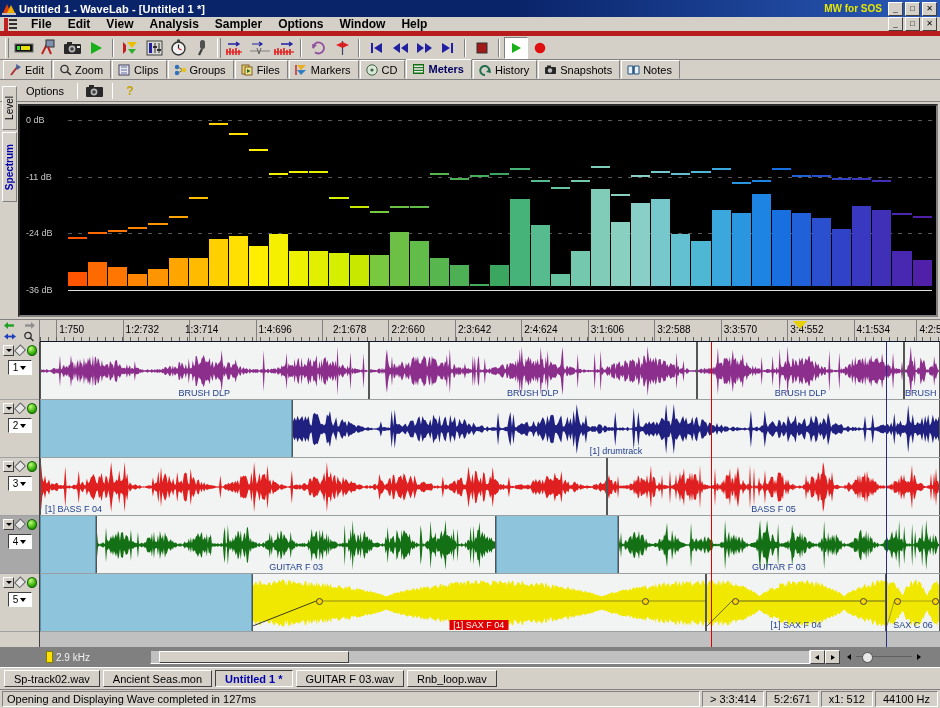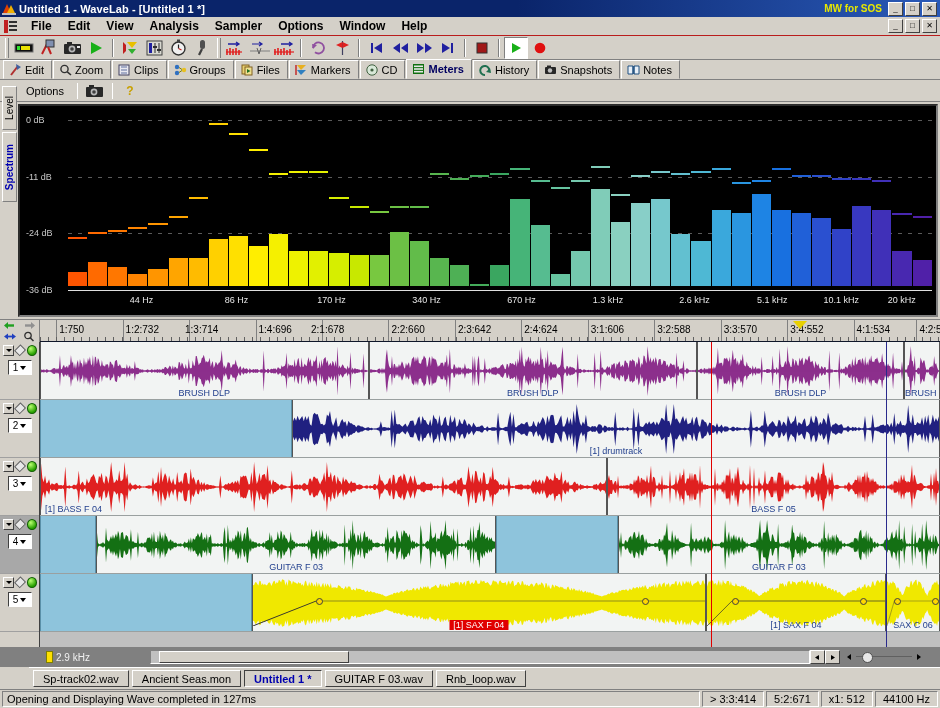--- a/index.html
+++ b/index.html
@@ -28,21 +28,21 @@
   .winbtn {
     width:15px; height:14px; background:#d4d0c8;
     border:1px solid; border-color:#fff #404040 #404040 #fff;
     position:relative; display:flex; align-items:center; justify-content:center;
     font-size:8px; color:#000; line-height:1; font-family:"Liberation Sans",sans-serif;
   }
 
   
   .menubar {
     height:19px; flex:0 0 19px; background:#d4d0c8;
-    display:flex; align-items:center; border-bottom:1px solid #b91c1c;
+    display:flex; align-items:center; border-bottom:5px solid #b91c1c;
   }
   .menu-doc-icon { width:16px; height:15px; margin:0 4px 0 3px; position:relative; flex:0 0 16px;}
   .menu-item { padding:2px 8px; font-size:12px; color:#000; cursor:default; white-space:nowrap; font-weight:bold;}
   .menu-spacer { flex:1 1 auto; }
   .menubar .winbtns { margin-right:3px; }
 
   
   .toolbar {
     height:24px; flex:0 0 24px; background:#d4d0c8; display:flex; align-items:center;
     border-bottom:1px solid #808080; padding-left:2px; gap:0px;
@@ -158,21 +158,21 @@
   .sb-btn { width:15px; height:14px; background:#d4d0c8; border:1px solid; border-color:#fff #404040 #404040 #fff;
      display:flex; align-items:center; justify-content:center; font-size:7px; }
   .zoomslider { position:absolute; right:18px; width:76px; height:14px; display:flex; align-items:center; }
   .zs-track { position:absolute; left:10px; right:10px; height:2px; background:#808080;
      border-top:1px solid #606060; }
   .zs-knob { position:absolute; left:16px; width:11px; height:11px; border-radius:50%;
      background:#e8e8e8; border:1px solid #505050; }
 
   
   .filetabs { height:22px; flex:0 0 22px; background:#d4d0c8; display:flex; align-items:center; padding-left:4px;
-     border-top:1px solid #fff;margin-left:29px; }
+     border-top:1px solid #fff; }
   .ftab {
     height:17px; padding:0 9px; display:flex; align-items:center; font-size:11px; margin-right:3px;
     background:#d4d0c8; border:1px solid; border-color:#fff #404040 #404040 #fff; white-space:nowrap;
   }
   .ftab.active { font-weight:bold; color:#0000b0; border-color:#404040 #fff #fff #404040; }
 
   
   .statusbar { height:19px; flex:0 0 19px; background:#d4d0c8; display:flex; align-items:center;
      border-top:1px solid #808080; }
   .sb-main { flex:1 1 auto; height:16px; margin:0 2px; display:flex; align-items:center; padding-left:4px;
@@ -689,32 +689,20 @@
               <div class="peak" style="bottom: 103.889px; background: rgb(64, 48, 184);"></div>
             </div>
             <div class="barcol">
               <div class="bar" style="height: 35.4167px; background: rgb(72, 40, 176);"></div>
               <div class="peak" style="bottom: 70.8333px; background: rgb(72, 40, 176);"></div>
             </div>
             <div class="barcol">
               <div class="bar" style="height: 25.9722px; background: rgb(80, 32, 168);"></div>
               <div class="peak" style="bottom: 68.4722px; background: rgb(80, 32, 168);"></div>
             </div>
-          </div>
-          <div class="freqaxis">
-            <div class="freqlab" style="left: 8.5%;">44 Hz</div>
-            <div class="freqlab" style="left: 19.5%;">86 Hz</div>
-            <div class="freqlab" style="left: 30.5%;">170 Hz</div>
-            <div class="freqlab" style="left: 41.5%;">340 Hz</div>
-            <div class="freqlab" style="left: 52.5%;">670 Hz</div>
-            <div class="freqlab" style="left: 62.5%;">1.3 kHz</div>
-            <div class="freqlab" style="left: 72.5%;">2.6 kHz</div>
-            <div class="freqlab" style="left: 81.5%;">5.1 kHz</div>
-            <div class="freqlab" style="left: 89.5%;">10.1 kHz</div>
-            <div class="freqlab" style="left: 96.5%;">20 kHz</div>
           </div>
         </div>
     </div>
   </div>
 
   <div class="montage">
 
     <div class="mont-top">
       <div class="mont-navbox">
         <div class="navcell">
@@ -746,21 +734,21 @@
       <div class="ruler" id="timeline-ruler">
           <div class="ruler-tick" style="left: 16.164px;"></div>
           <div class="ruler-lab" style="left: 19.164px;">1:750</div>
           <div class="ruler-tick" style="left: 82.616px;"></div>
           <div class="ruler-lab" style="left: 85.616px;">1:2:732</div>
           <div class="ruler-tick" style="left: 149.068px;"></div>
           <div class="ruler-lab" style="left: 145px;">1:3:714</div>
           <div class="ruler-tick" style="left: 215.52px;"></div>
           <div class="ruler-lab" style="left: 218.52px;">1:4:696</div>
           <div class="ruler-tick" style="left: 281.972px;"></div>
-          <div class="ruler-lab" style="left: 271px;">2:1:678</div>
+          <div class="ruler-lab" style="left: 293px;">2:1:678</div>
           <div class="ruler-tick" style="left: 348.424px;"></div>
           <div class="ruler-lab" style="left: 351.424px;">2:2:660</div>
           <div class="ruler-tick" style="left: 414.876px;"></div>
           <div class="ruler-lab" style="left: 417.876px;">2:3:642</div>
           <div class="ruler-tick" style="left: 481.328px;"></div>
           <div class="ruler-lab" style="left: 484.328px;">2:4:624</div>
           <div class="ruler-tick" style="left: 547.78px;"></div>
           <div class="ruler-lab" style="left: 550.78px;">3:1:606</div>
           <div class="ruler-tick" style="left: 614.232px;"></div>
           <div class="ruler-lab" style="left: 617.232px;">3:2:588</div>

